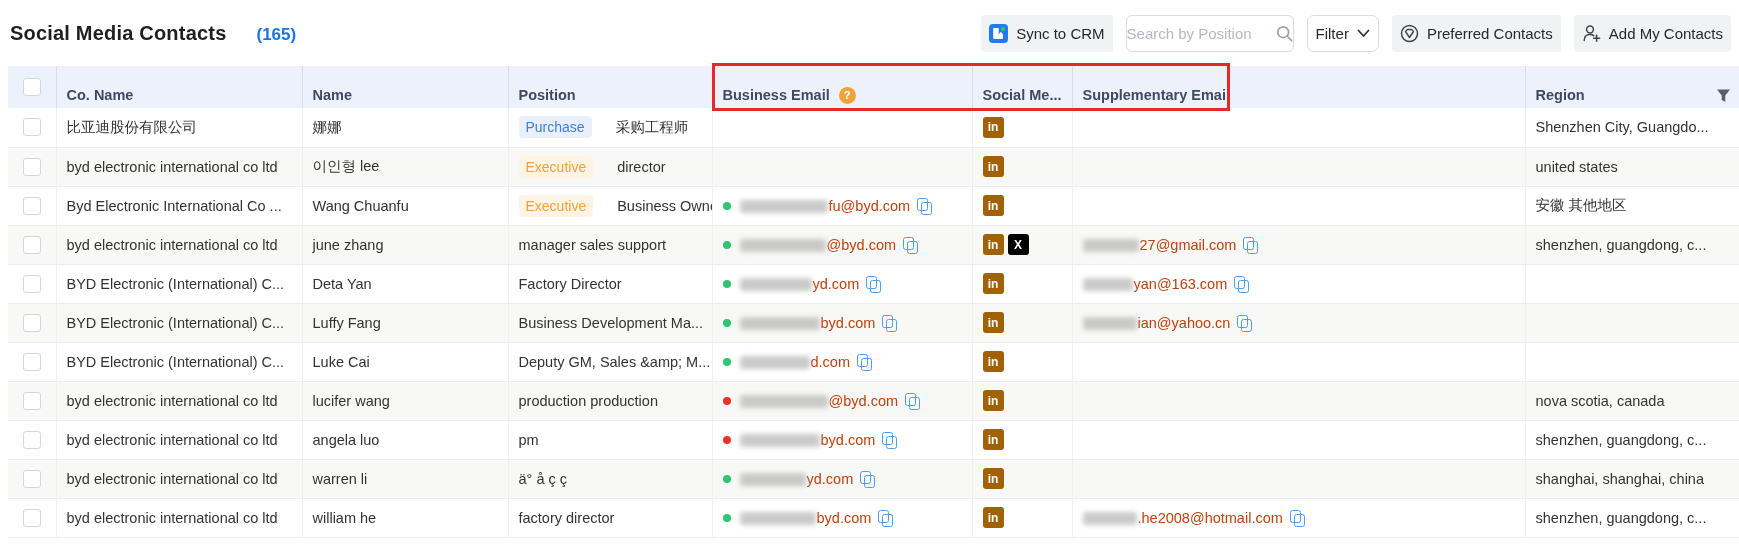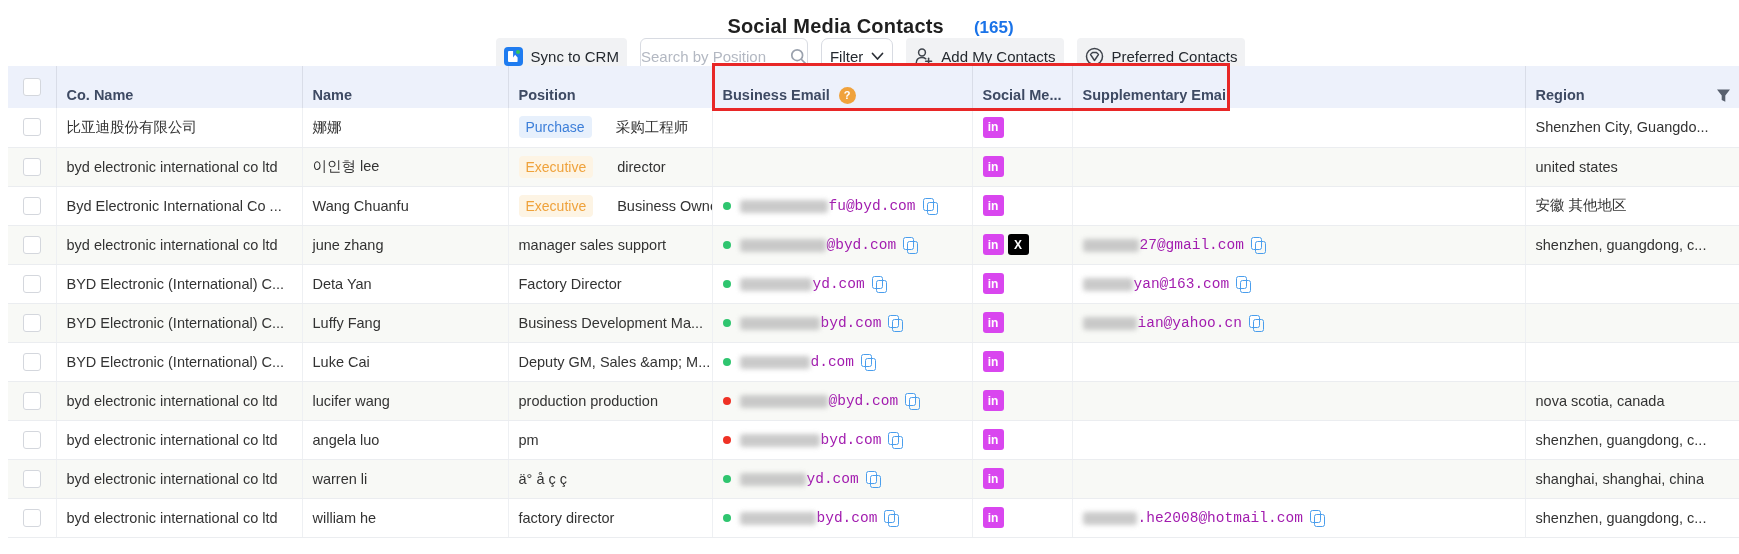--- a/index.html
+++ b/index.html
@@ -1,21 +1,21 @@
 <!DOCTYPE html>
 <html><head>
 <meta charset="utf-8">
 <style>
   * { box-sizing: border-box; margin: 0; padding: 0; }
   html,body { width:1739px; height:554px; background:#fff; overflow:hidden;
     font-family:"Liberation Sans", sans-serif; color:#333; }
 
   
-  .topbar { display:flex; align-items:center; justify-content:flex-start;
-    padding:15px 8px 14px 10px; height:66px;flex-direction:column; }
+  .topbar { display:flex; align-items:center; justify-content:space-between;
+    padding:15px 8px 14px 10px; height:66px; }
   .title-wrap { display:flex; align-items:baseline; gap:9px; }
   .page-title { font-size:20px; font-weight:bold; color:#1f1f1f; letter-spacing:.2px; }
   .count { font-size:17px; color:#1a73e8; font-weight:bold;margin-left:21px; }
 
   .toolbar { display:flex; align-items:center; gap:13px; }
   .btn { display:flex; align-items:center; gap:8px; height:37px; padding:0 8px;
     background:#f1f2f4; border:none; border-radius:4px; font-size:15px; color:#24292f;
     font-family:inherit; cursor:pointer; white-space:nowrap; }
   .btn.outline { background:#fff; border:1px solid #d8dbe2; border-radius:7px; }
   .search-box { display:flex; align-items:center; height:37px; width:168px;
@@ -55,32 +55,32 @@
   .tag { display:inline-block; padding:3px 7px; border-radius:4px; font-size:14px; margin-right:24px; }
   .tag-blue { color:#3d7fd9; background:#e7f0fc; }
   .tag-orange { color:#efa23b; background:#fdf4e4; }
 
   .dot { display:inline-block; width:8px; height:8px; border-radius:50%; margin-right:9px;
     vertical-align:middle; }
   .dot-green { background:#2fc56f; }
   .dot-red { background:#ef3125; }
   .blur { display:inline-block; height:13px; background:#bdbdbd; opacity:.8;
     border-radius:3px; filter:blur(2.6px); vertical-align:middle; margin-right:1px; }
-  .email-suffix { vertical-align:middle; color:#a21caf;font-family:Liberation Mono, monospace; }
+  .email-suffix { vertical-align:middle; color:#c2410c; }
   .copy-icon { display:inline-block; width:15px; height:16px; position:relative;
     margin-left:7px; vertical-align:middle; cursor:pointer; }
   .copy-icon::before { content:""; position:absolute; left:0; top:0; width:9px; height:11px;
     border:1.6px solid #4a9eed; border-radius:2.5px; background:#fff; }
   .copy-icon::after { content:""; position:absolute; left:4px; top:4px; width:9px; height:11px;
     border:1.6px solid #4a9eed; border-radius:2.5px; }
 
   .sm-icon { display:inline-flex; align-items:center; justify-content:center;
     width:21px; height:21px; border-radius:3px; color:#fff; font-weight:bold; font-size:12px;
     margin-right:4px; vertical-align:middle; cursor:pointer; }
-  .sm-linkedin { background:#d946ef; }
+  .sm-linkedin { background:#a16207; }
   .sm-x { background:#000; }
 
   .highlight-box { position:absolute; left:704px; top:-3px; width:518px; height:48px;
     border:3px solid #e82727; pointer-events:none; z-index:5; }
 
   svg.glyph { display:block; }
 </style>
 </head>
 <body>
 
@@ -102,33 +102,33 @@
       </svg>
     </div>
     <button class="btn outline">
       <span>Filter</span>
       <svg class="glyph" width="13" height="9" viewBox="0 0 13 9">
         <polyline points="1.5,1.5 6.5,7 11.5,1.5" fill="none" stroke="#2b2f36" stroke-width="1.7" stroke-linecap="round" stroke-linejoin="round"></polyline>
       </svg>
     </button>
     <button class="btn">
       <svg class="glyph" width="19" height="19" viewBox="0 0 19 19">
+        <circle cx="9.5" cy="9.5" r="8" fill="none" stroke="#3f444c" stroke-width="1.5"></circle>
+        <path d="M5.5 7.5 L9.5 13.5 L13.5 7.5 L11.5 5.5 L7.5 5.5 Z" fill="none" stroke="#3f444c" stroke-width="1.4" stroke-linejoin="round"></path>
+      </svg>
+      <span>Preferred Contacts</span>
+    </button>
+    <button class="btn">
+      <svg class="glyph" width="19" height="19" viewBox="0 0 19 19">
         <circle cx="8" cy="5.5" r="3.4" fill="none" stroke="#3f444c" stroke-width="1.5"></circle>
         <path d="M2.2 16.5 C2.2 12.4 5 10.6 8 10.6 C9.5 10.6 10.8 11 11.8 11.8" fill="none" stroke="#3f444c" stroke-width="1.5" stroke-linecap="round"></path>
         <line x1="14.6" y1="11.3" x2="14.6" y2="17.3" stroke="#3f444c" stroke-width="1.5" stroke-linecap="round"></line>
         <line x1="11.6" y1="14.3" x2="17.6" y2="14.3" stroke="#3f444c" stroke-width="1.5" stroke-linecap="round"></line>
       </svg>
       <span>Add My Contacts</span>
-    </button>
-    <button class="btn">
-      <svg class="glyph" width="19" height="19" viewBox="0 0 19 19">
-        <circle cx="9.5" cy="9.5" r="8" fill="none" stroke="#3f444c" stroke-width="1.5"></circle>
-        <path d="M5.5 7.5 L9.5 13.5 L13.5 7.5 L11.5 5.5 L7.5 5.5 Z" fill="none" stroke="#3f444c" stroke-width="1.4" stroke-linejoin="round"></path>
-      </svg>
-      <span>Preferred Contacts</span>
     </button>
   </div>
 </div>
 
 <div class="table-wrap">
   <div class="highlight-box"></div>
   <table>
     <colgroup>
       <col style="width:48px">
         <col style="width:246px">

